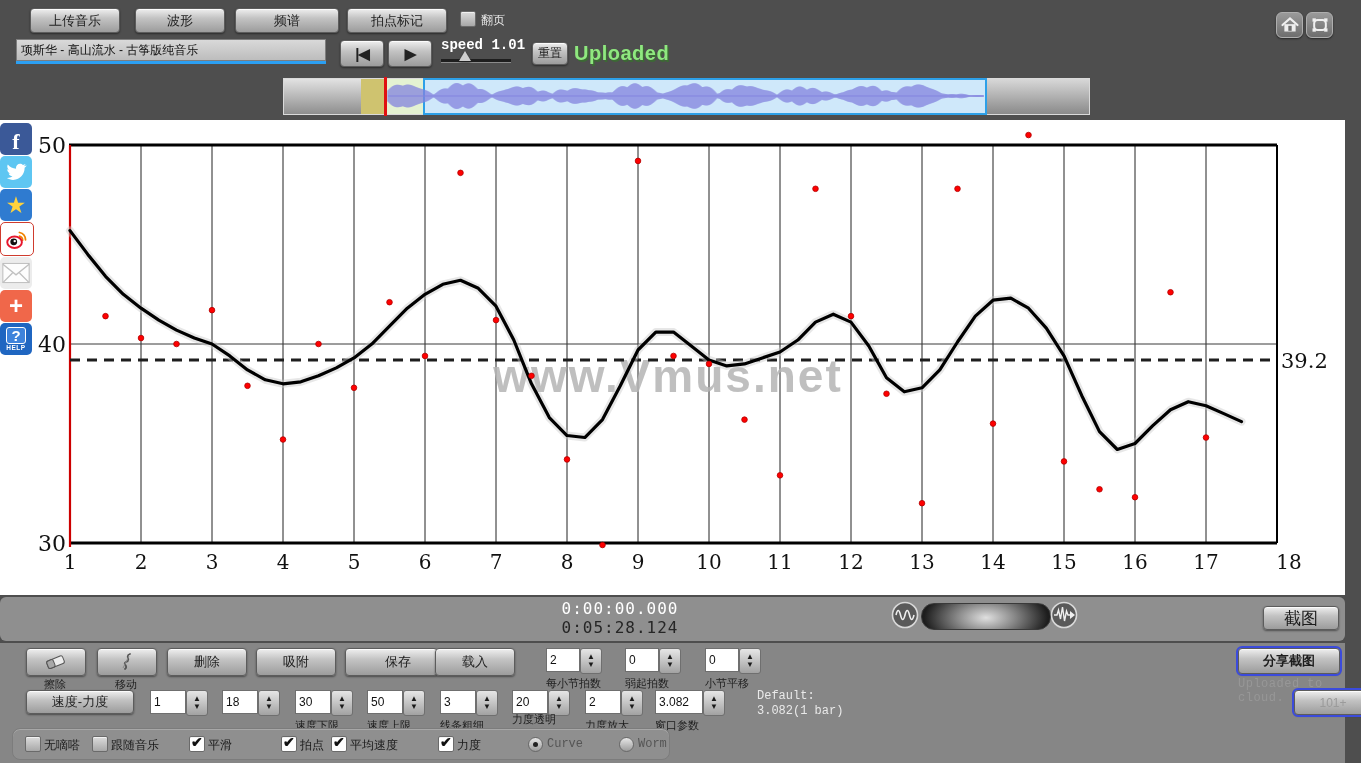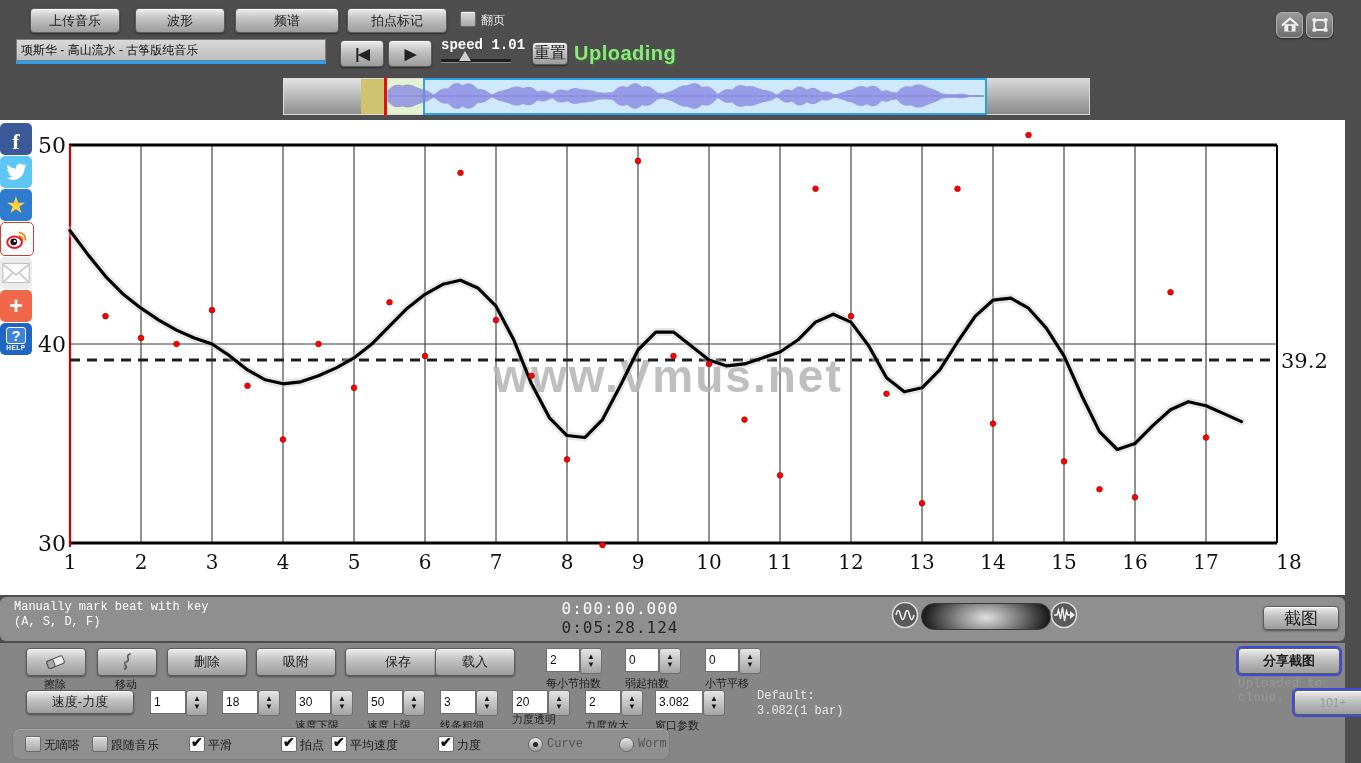--- a/index.html
+++ b/index.html
@@ -103,24 +103,24 @@
   <div class="btn3d transport" style="left:388px;top:40px;width:42px;height:25px;">
     <span>▶</span>
   </div>
 
   <div id="speed-text">
     <span>speed</span>&nbsp;<span>1.01</span>
   </div>
   <div id="speed-track"></div>
   <div id="speed-thumb"></div>
 
-  <div class="btn3d" style="left:532px;top:42px;width:34px;height:21px;font-size:16px;">
+  <div class="btn3d" style="left:532px;top:42px;width:34px;height:21px;font-size:12px;">
     <span>重置</span>
   </div>
-  <div id="uploading">Uploading</div>
+  <div id="uploading">Uploaded</div>
 
   <div class="winbtn" style="left:1276px;top:12px;">
     <svg width="20" height="20" viewBox="0 0 24 24">
       <path d="M3 12 L12 4 L21 12" fill="none" stroke="#efefef" stroke-width="2.6" stroke-linecap="round"></path>
       <path d="M6 11 v8 h12 v-8" fill="#efefef" stroke="#efefef" stroke-width="1.5"></path>
       <rect x="10" y="13" width="4" height="6" fill="#6e6e6e"></rect>
     </svg>
   </div>
   <div class="winbtn" style="left:1306px;top:12px;">
     <svg width="20" height="20" viewBox="0 0 24 24">
@@ -855,22 +855,20 @@
       <text x="922" y="449" text-anchor="middle" fill="#111" font-size="20" font-family="&quot;DejaVu Serif&quot;,serif">13</text>
       <text x="993" y="449" text-anchor="middle" fill="#111" font-size="20" font-family="&quot;DejaVu Serif&quot;,serif">14</text>
       <text x="1064" y="449" text-anchor="middle" fill="#111" font-size="20" font-family="&quot;DejaVu Serif&quot;,serif">15</text>
       <text x="1135" y="449" text-anchor="middle" fill="#111" font-size="20" font-family="&quot;DejaVu Serif&quot;,serif">16</text>
       <text x="1206" y="449" text-anchor="middle" fill="#111" font-size="20" font-family="&quot;DejaVu Serif&quot;,serif">17</text>
       <text x="1289" y="449" text-anchor="middle" fill="#111" font-size="20" font-family="&quot;DejaVu Serif&quot;,serif">18</text>
     </svg>
 </div>
 
 <div id="statusbar">
-  <div id="hint"><span>Manually mark beat with key</span>
-<span>(A, S, D, F)</span></div>
   <div class="timeline" style="top:2px;color:#ffffff;">0:00:00.000</div>
   <div class="timeline" style="top:21px;color:#262626;">0:05:28.124</div>
 
   <svg class="volic" style="left:891px;" viewBox="0 0 28 28">
     <circle cx="14" cy="14" r="12.5" fill="#5a5a5a" stroke="#d9d9d9" stroke-width="1.6"></circle>
     <path d="M5 14 q2.2 -9 4.5 0 q2.2 9 4.5 0 q2.2 -9 4.5 0 q2.2 9 4.5 0" fill="none" stroke="#efefef" stroke-width="1.6"></path>
   </svg>
   <div id="vol-pill"></div>
   <svg class="volic" style="left:1050px;" viewBox="0 0 28 28">
     <circle cx="14" cy="14" r="12.5" fill="#5a5a5a" stroke="#d9d9d9" stroke-width="1.6"></circle>

